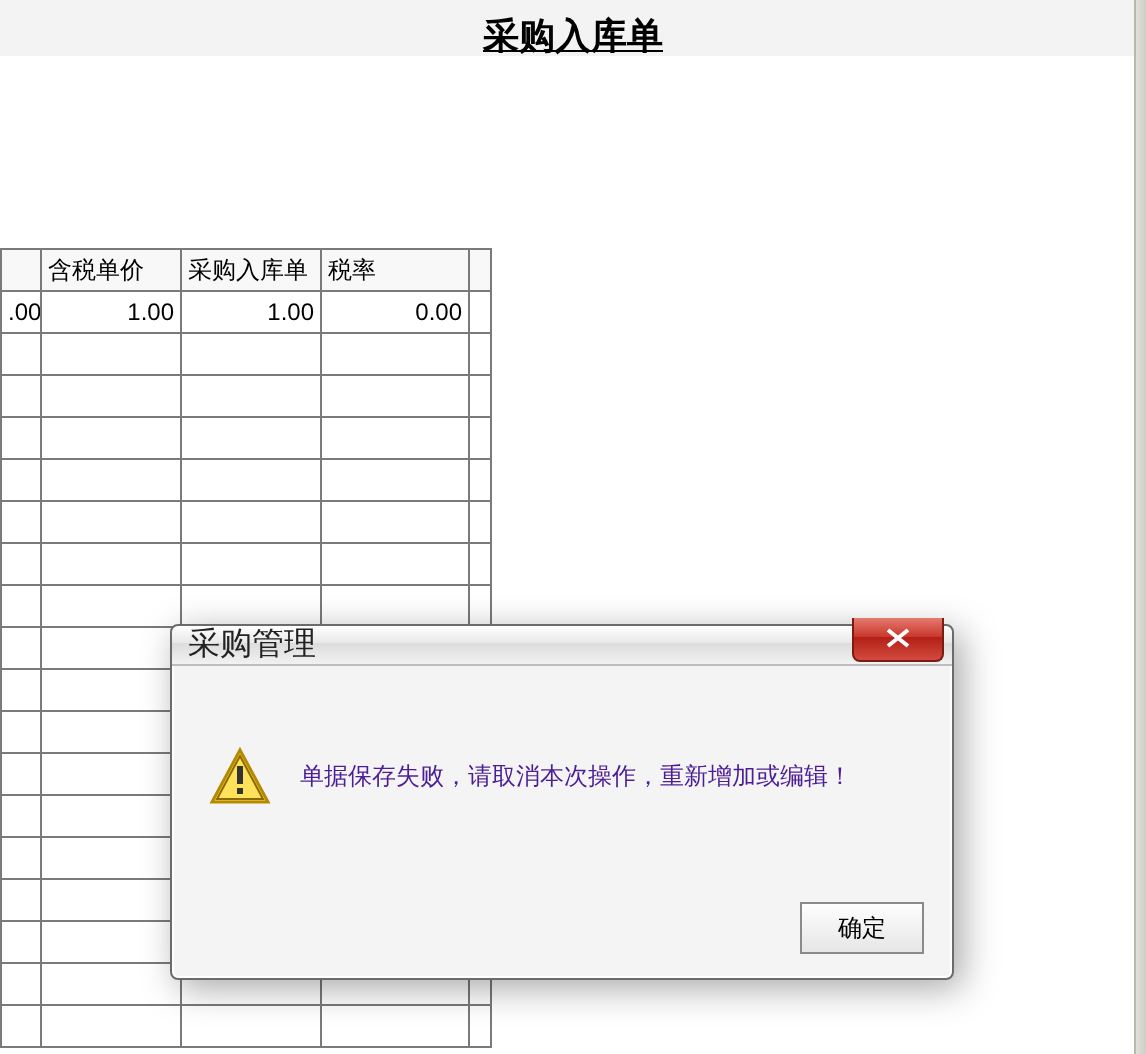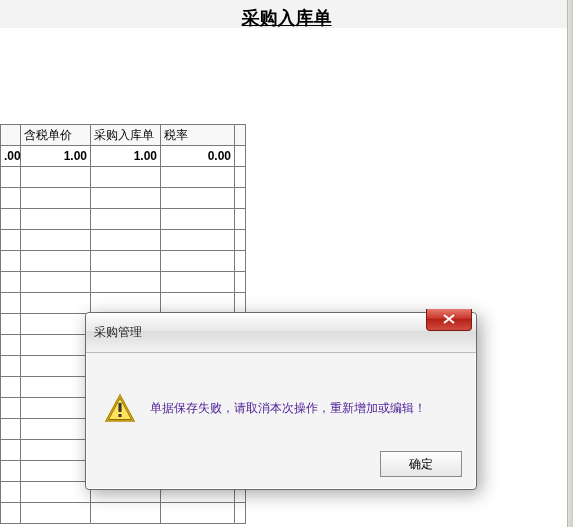--- a/index.html
+++ b/index.html
@@ -47,49 +47,49 @@
       font-size: 12px;
       background: #fff;
       white-space: nowrap;
       overflow: hidden;
     }
     table.grid th {
       background: #f8f8f8;
       font-weight: normal;
       text-align: left;
     }
-    table.grid td.num { text-align: right; font-weight: bold; }
+    table.grid td.num { text-align: right; }
     .col0 { width: 20px; }
     .col1 { width: 70px; }
     .col2 { width: 70px; }
     .col3 { width: 74px; }
     .col4 { width: 11px; }
 
     
     .dialog {
       position: absolute;
       left: 85px;
       top: 312px;
       width: 392px;
       height: 178px;
       background: #f4f4f4;
       border: 1px solid #6b6b6b;
       box-shadow: 0 0 0 1px #fff inset, 4px 4px 18px rgba(0,0,0,0.35);
       border-radius: 4px;
     }
     .dialog-titlebar {
-      height: 40px;
+      height: 20px;
       background: linear-gradient(#fefefe, #e8e8e8 45%, #dcdcdc 46%, #f2f2f2);
       border-bottom: 1px solid #bdbdbd;
       border-radius: 4px 4px 0 0;
       position: relative;
       display: flex;
       align-items: center;
       padding-left: 8px;
-      font-size: 12px;
+      font-size: 16px;
       color: #222;
     }
     .close-btn {
       position: absolute;
       right: 4px;
       top: -4px;
       width: 46px;
       height: 22px;
       background: linear-gradient(#e67a6f, #c9372c 45%, #b32015 46%, #d24a3f);
       border: 1px solid #7a1c14;
@@ -116,21 +116,21 @@
       font-size: 12px;
       color: #4c1d95;
       line-height: 1.6;
     }
     .dialog-footer {
       position: absolute;
       right: 14px;
       bottom: 12px;
     }
     .ok-btn {
-      width: 82px;
+      width: 62px;
       height: 26px;
       background: linear-gradient(#fefefe, #e6e6e6);
       border: 1px solid #8a8a8a;
       font-size: 12px;
       cursor: pointer;
       font-family: Liberation Serif, serif;
     }
     .right-edge {
       position: absolute;
       top: 0; right: 0; bottom: 0;

